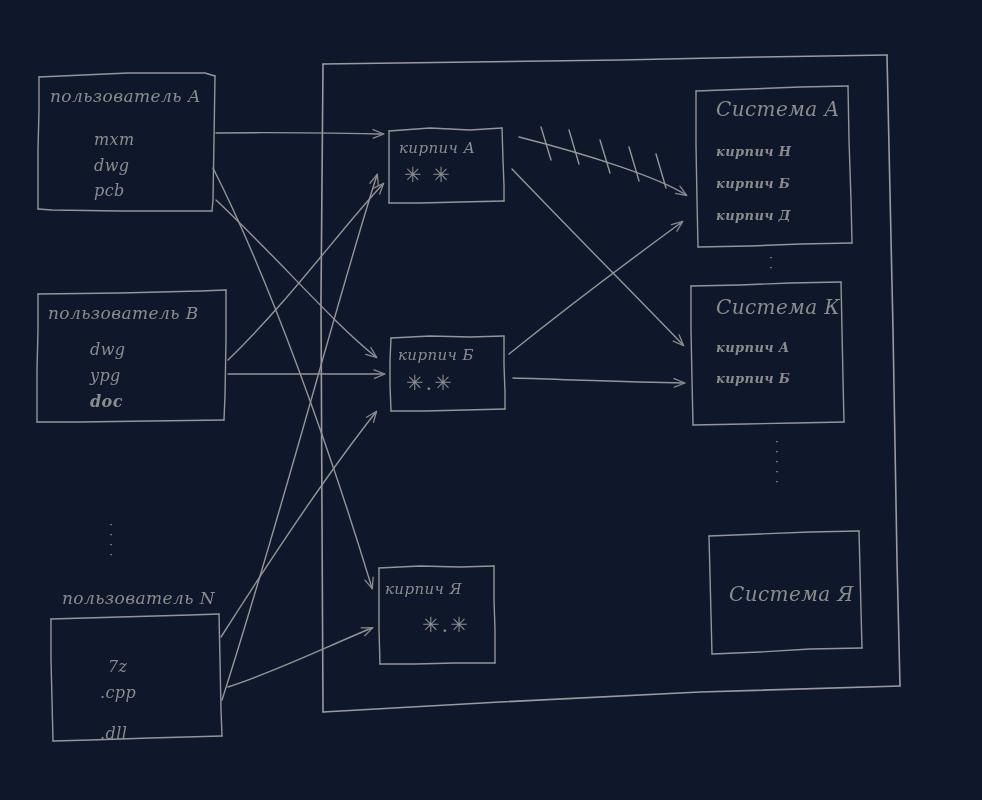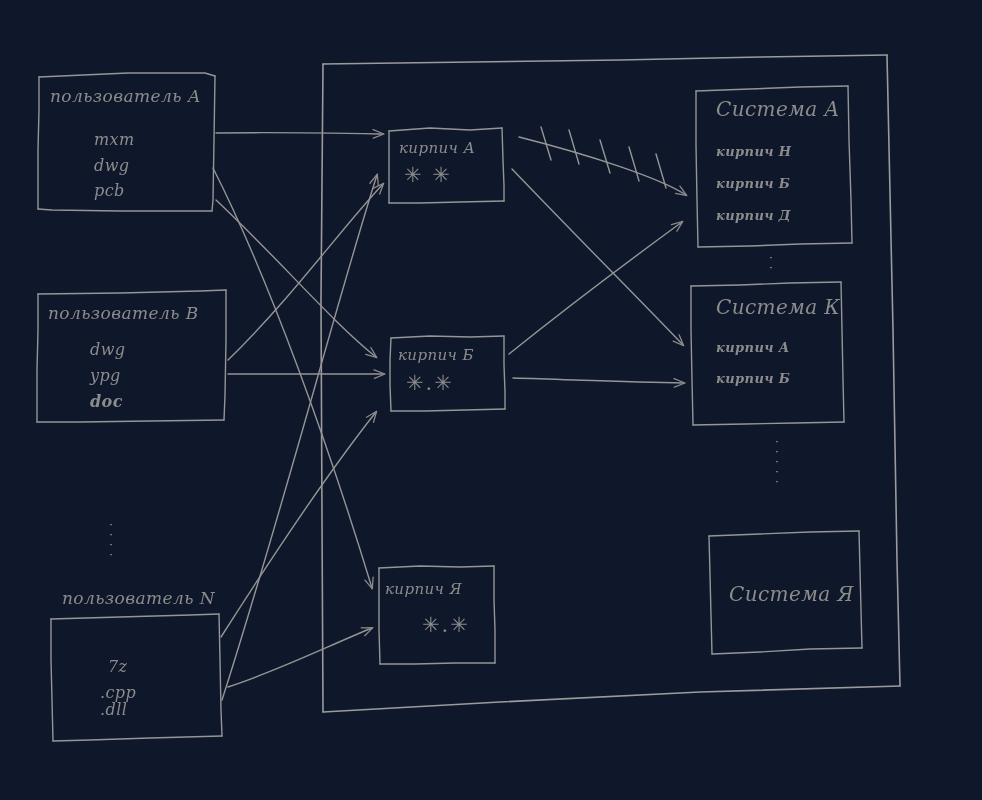--- a/index.html
+++ b/index.html
@@ -184,21 +184,21 @@
   <div class="dots" style="left:104px; top:520px; width:14px;">
     <div>·</div>
       <div>·</div>
       <div>·</div>
       <div>·</div>
   </div>
 
   <div class="hand-text t-title" style="left:62px; top:588px;">пользователь N</div>
   <div class="hand-text t-item" style="left:108px; top:657px;">7z</div>
   <div class="hand-text t-item" style="left:100px; top:683px;">.cpp</div>
-  <div class="hand-text t-item" style="left:100px; top:700px;">.dll</div>
+  <div class="hand-text t-item" style="left:100px; top:724px;">.dll</div>
 
   <div class="hand-text t-brick" style="left:399px; top:139px;">кирпич А</div>
   <div class="hand-text t-star" style="left:404px; top:163px;">✳ ✳</div>
 
   <div class="hand-text t-brick" style="left:398px; top:346px;">кирпич Б</div>
   <div class="hand-text t-star" style="left:406px; top:371px;">✳.✳</div>
 
   <div class="hand-text t-brick" style="left:385px; top:580px;">кирпич Я</div>
   <div class="hand-text t-star" style="left:422px; top:613px;">✳.✳</div>
 

